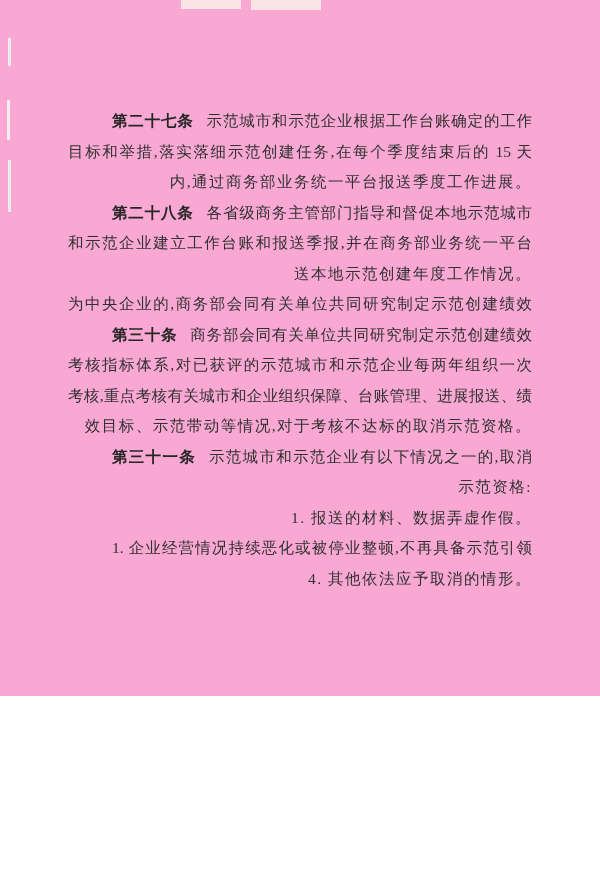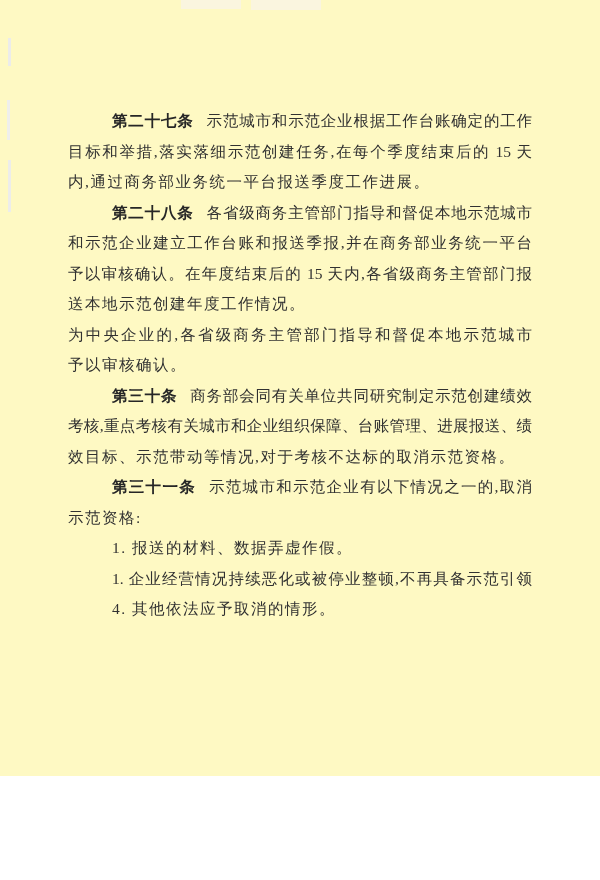--- a/index.html
+++ b/index.html
@@ -1,19 +1,19 @@
 <!DOCTYPE html>
 <html><head>
 <meta charset="utf-8">
 <style>
   html,body{margin:0;padding:0;background:#ffffff;}
   .page{
     position:relative;
-    width:600px;height:776px;
-    background:#fef9c3;
+    width:600px;height:696px;
+    background:#f9a8d4;
     overflow:hidden;
     font-family:"Liberation Serif","DejaVu Serif",serif;
     color:#313131;
   }
   
   .artifact{position:absolute;pointer-events:none;}
   .art-top-1{left:181px;top:0;width:60px;height:9px;background:#f9f4e6;opacity:.8;}
   .art-top-2{left:251px;top:0;width:70px;height:10px;background:#f9f4e6;opacity:.8;}
   .art-left-1{left:8px;top:38px;width:3px;height:28px;background:#ececea;}
   .art-left-2{left:7px;top:100px;width:3px;height:40px;background:#efefec;}
@@ -21,21 +21,21 @@
 
   .text-block{
     position:absolute;
     left:68px;top:106px;width:464px;
   }
   .ln{
     height:30.5px;
     line-height:30.5px;
     font-size:15.5px;
     letter-spacing:1.5px;
-    text-align:left;
+    text-align:right;
     white-space:normal;
     overflow:hidden;
   }
   .j{ 
     letter-spacing:0;
     text-align:justify;
     text-align-last:justify;
   }
   .ind{text-indent:44px;}
   .head{
@@ -65,27 +65,26 @@
   <div class="artifact art-left-3"></div>
 
   <div class="text-block">
 
     <div class="ln j ind"><span class="head">第二十七条</span><span>示范城市和示范企业根据工作台账确定的工作</span></div>
     <div class="ln j">目标和举措,落实落细示范创建任务,在每个季度结束后的 15 天</div>
     <div class="ln">内,通过商务部业务统一平台报送季度工作进展。</div>
 
     <div class="ln j ind"><span class="head">第二十八条</span><span>各省级商务主管部门指导和督促本地示范城市</span></div>
     <div class="ln j">和示范企业建立工作台账和报送季报,并在商务部业务统一平台</div>
-    <div class="ln j">予以审核确认。在年度结束后的 15 天内,各省级商务主管部门报</div>
     <div class="ln">送本地示范创建年度工作情况。</div>
 
-    <div class="ln j">为中央企业的,各省级商务主管部门指导和督促本地示范城市</div>
-    <div class="ln">予以审核确认。</div>
+    <div class="ln j">为中央企业的,商务部会同有关单位共同研究制定示范创建绩效</div>
 
     <div class="ln j ind"><span class="head">第三十条</span><span>商务部会同有关单位共同研究制定示范创建绩效</span></div>
+    <div class="ln j">考核指标体系,对已获评的示范城市和示范企业每两年组织一次</div>
     <div class="ln j">考核,重点考核有关城市和企业组织保障、台账管理、进展报送、绩</div>
     <div class="ln">效目标、示范带动等情况,对于考核不达标的取消示范资格。</div>
 
     <div class="ln j ind"><span class="head">第三十一条</span><span>示范城市和示范企业有以下情况之一的,取消</span></div>
     <div class="ln">示范资格:</div>
 
     <div class="ln ind">1. 报送的材料、数据弄虚作假。</div>
 
     <div class="ln j ind">1. 企业经营情况持续恶化或被停业整顿,不再具备示范引领</div>
 

